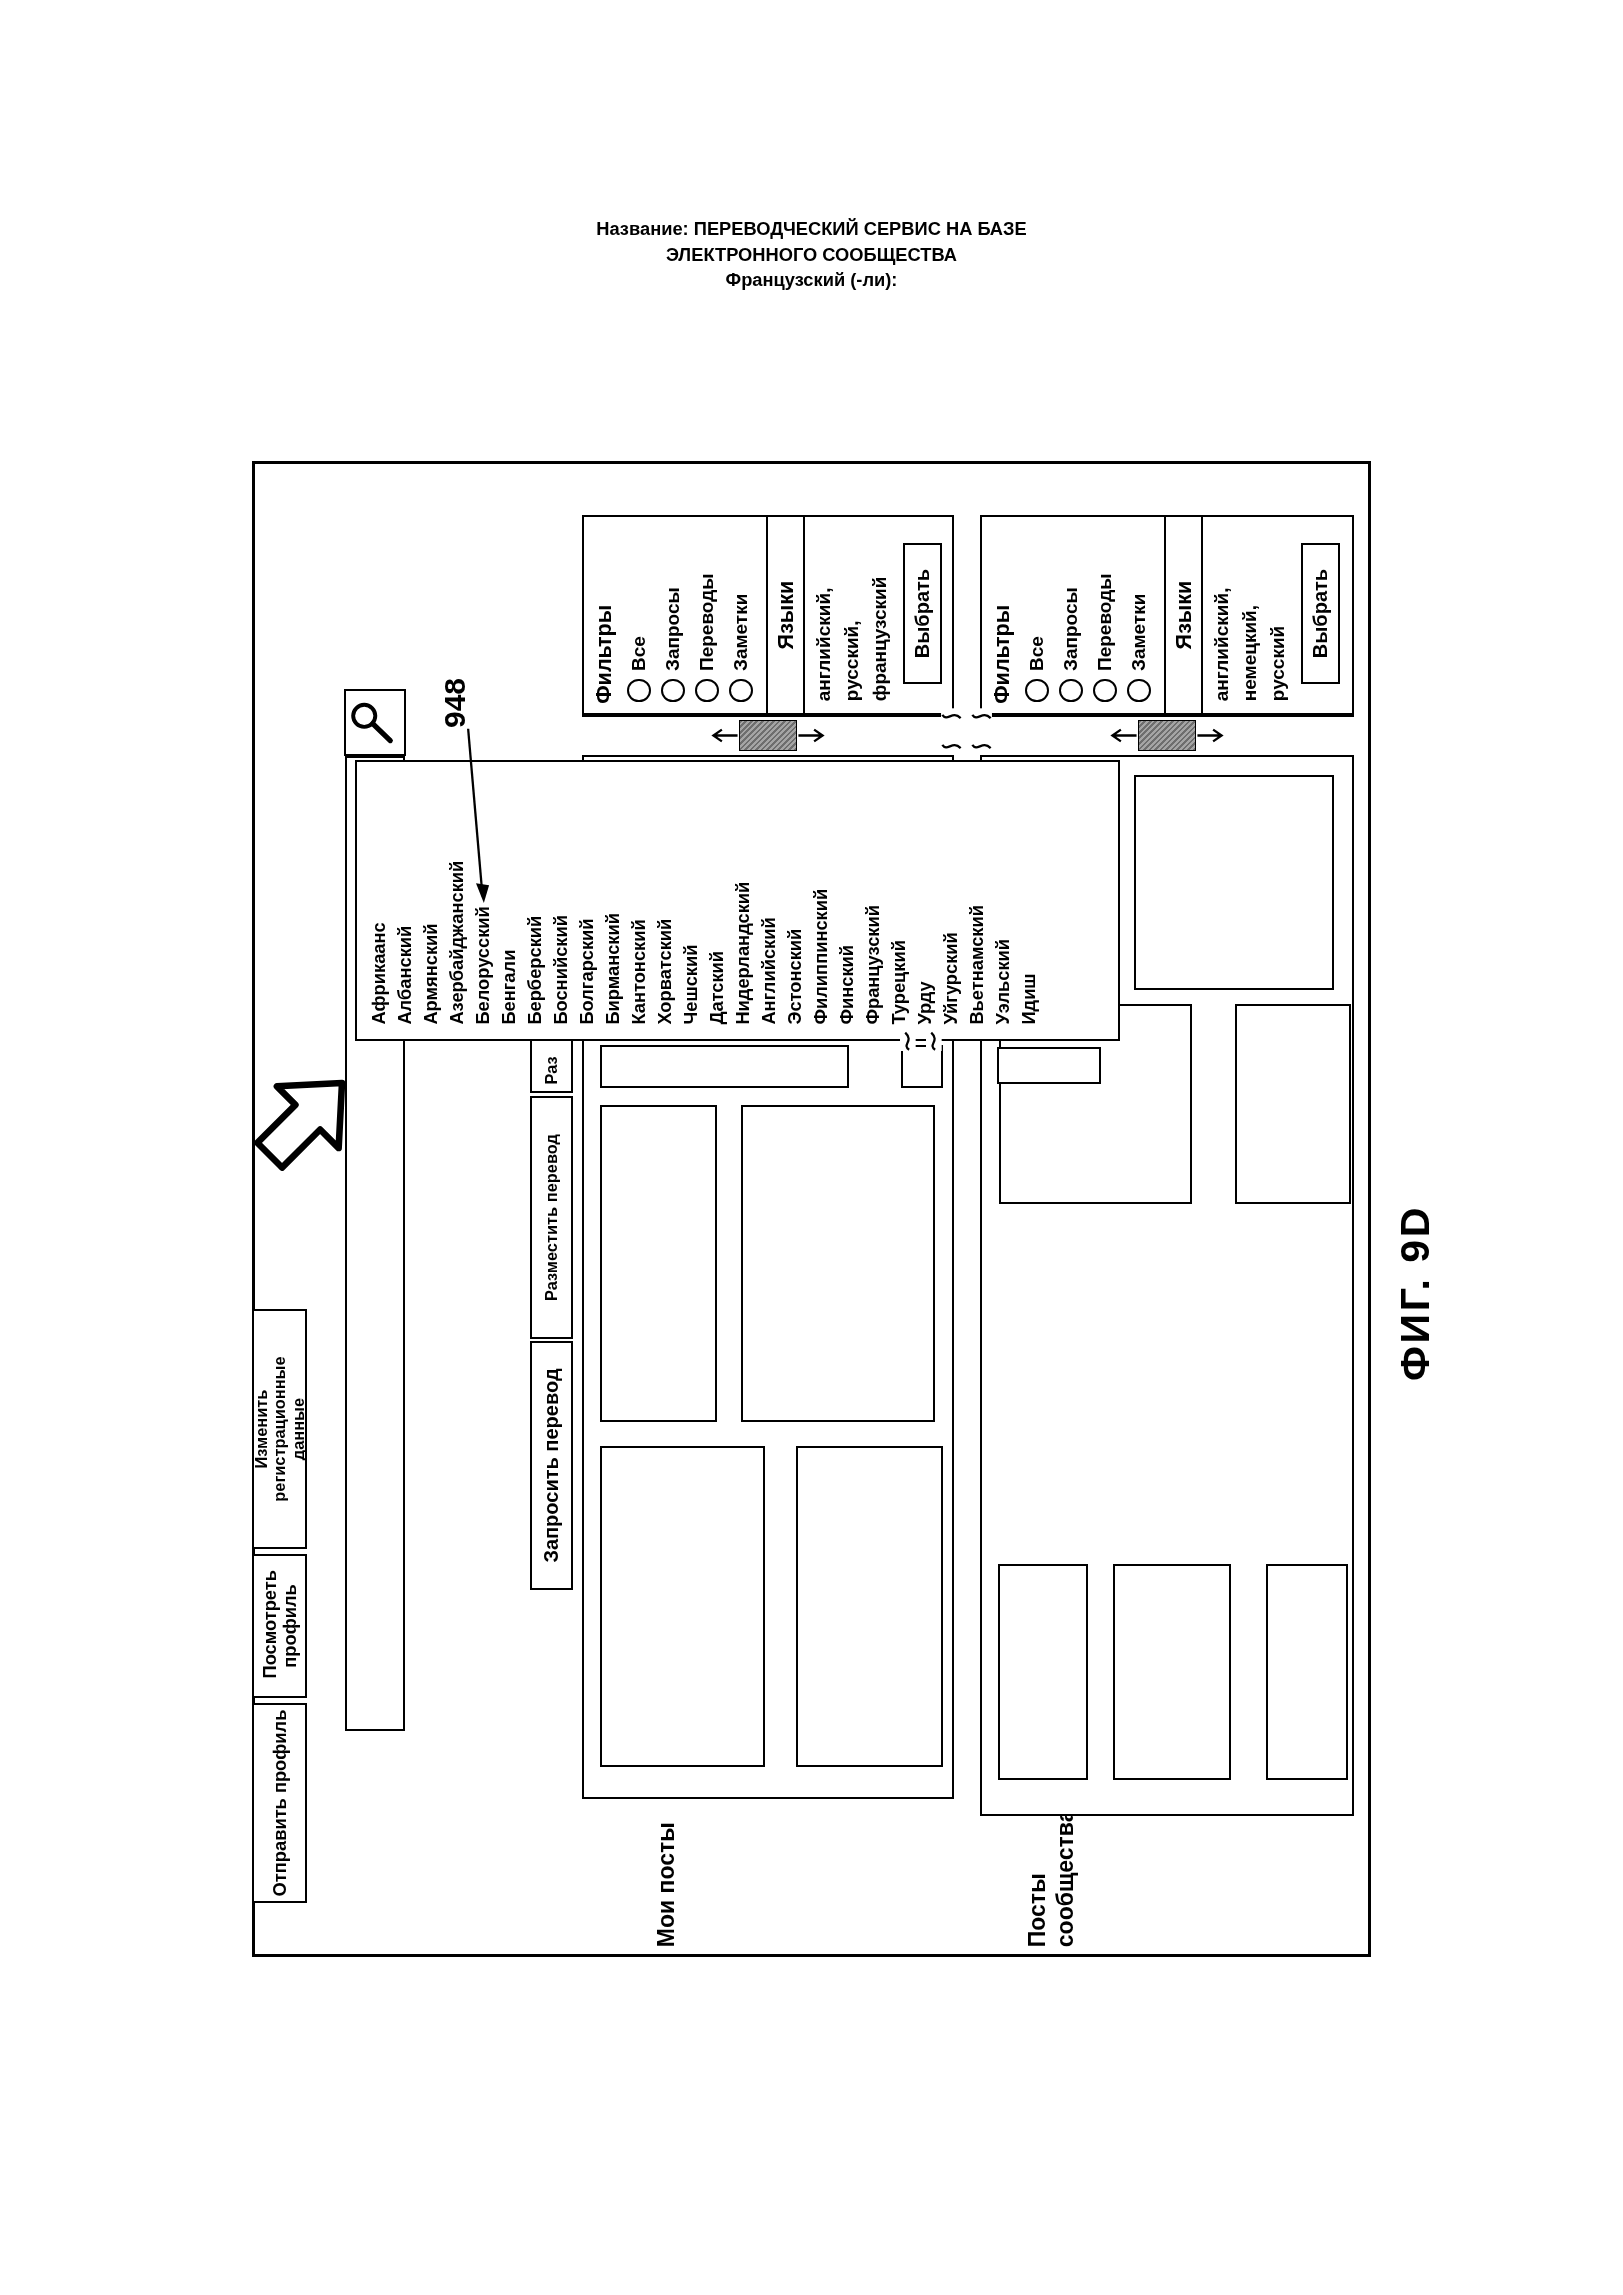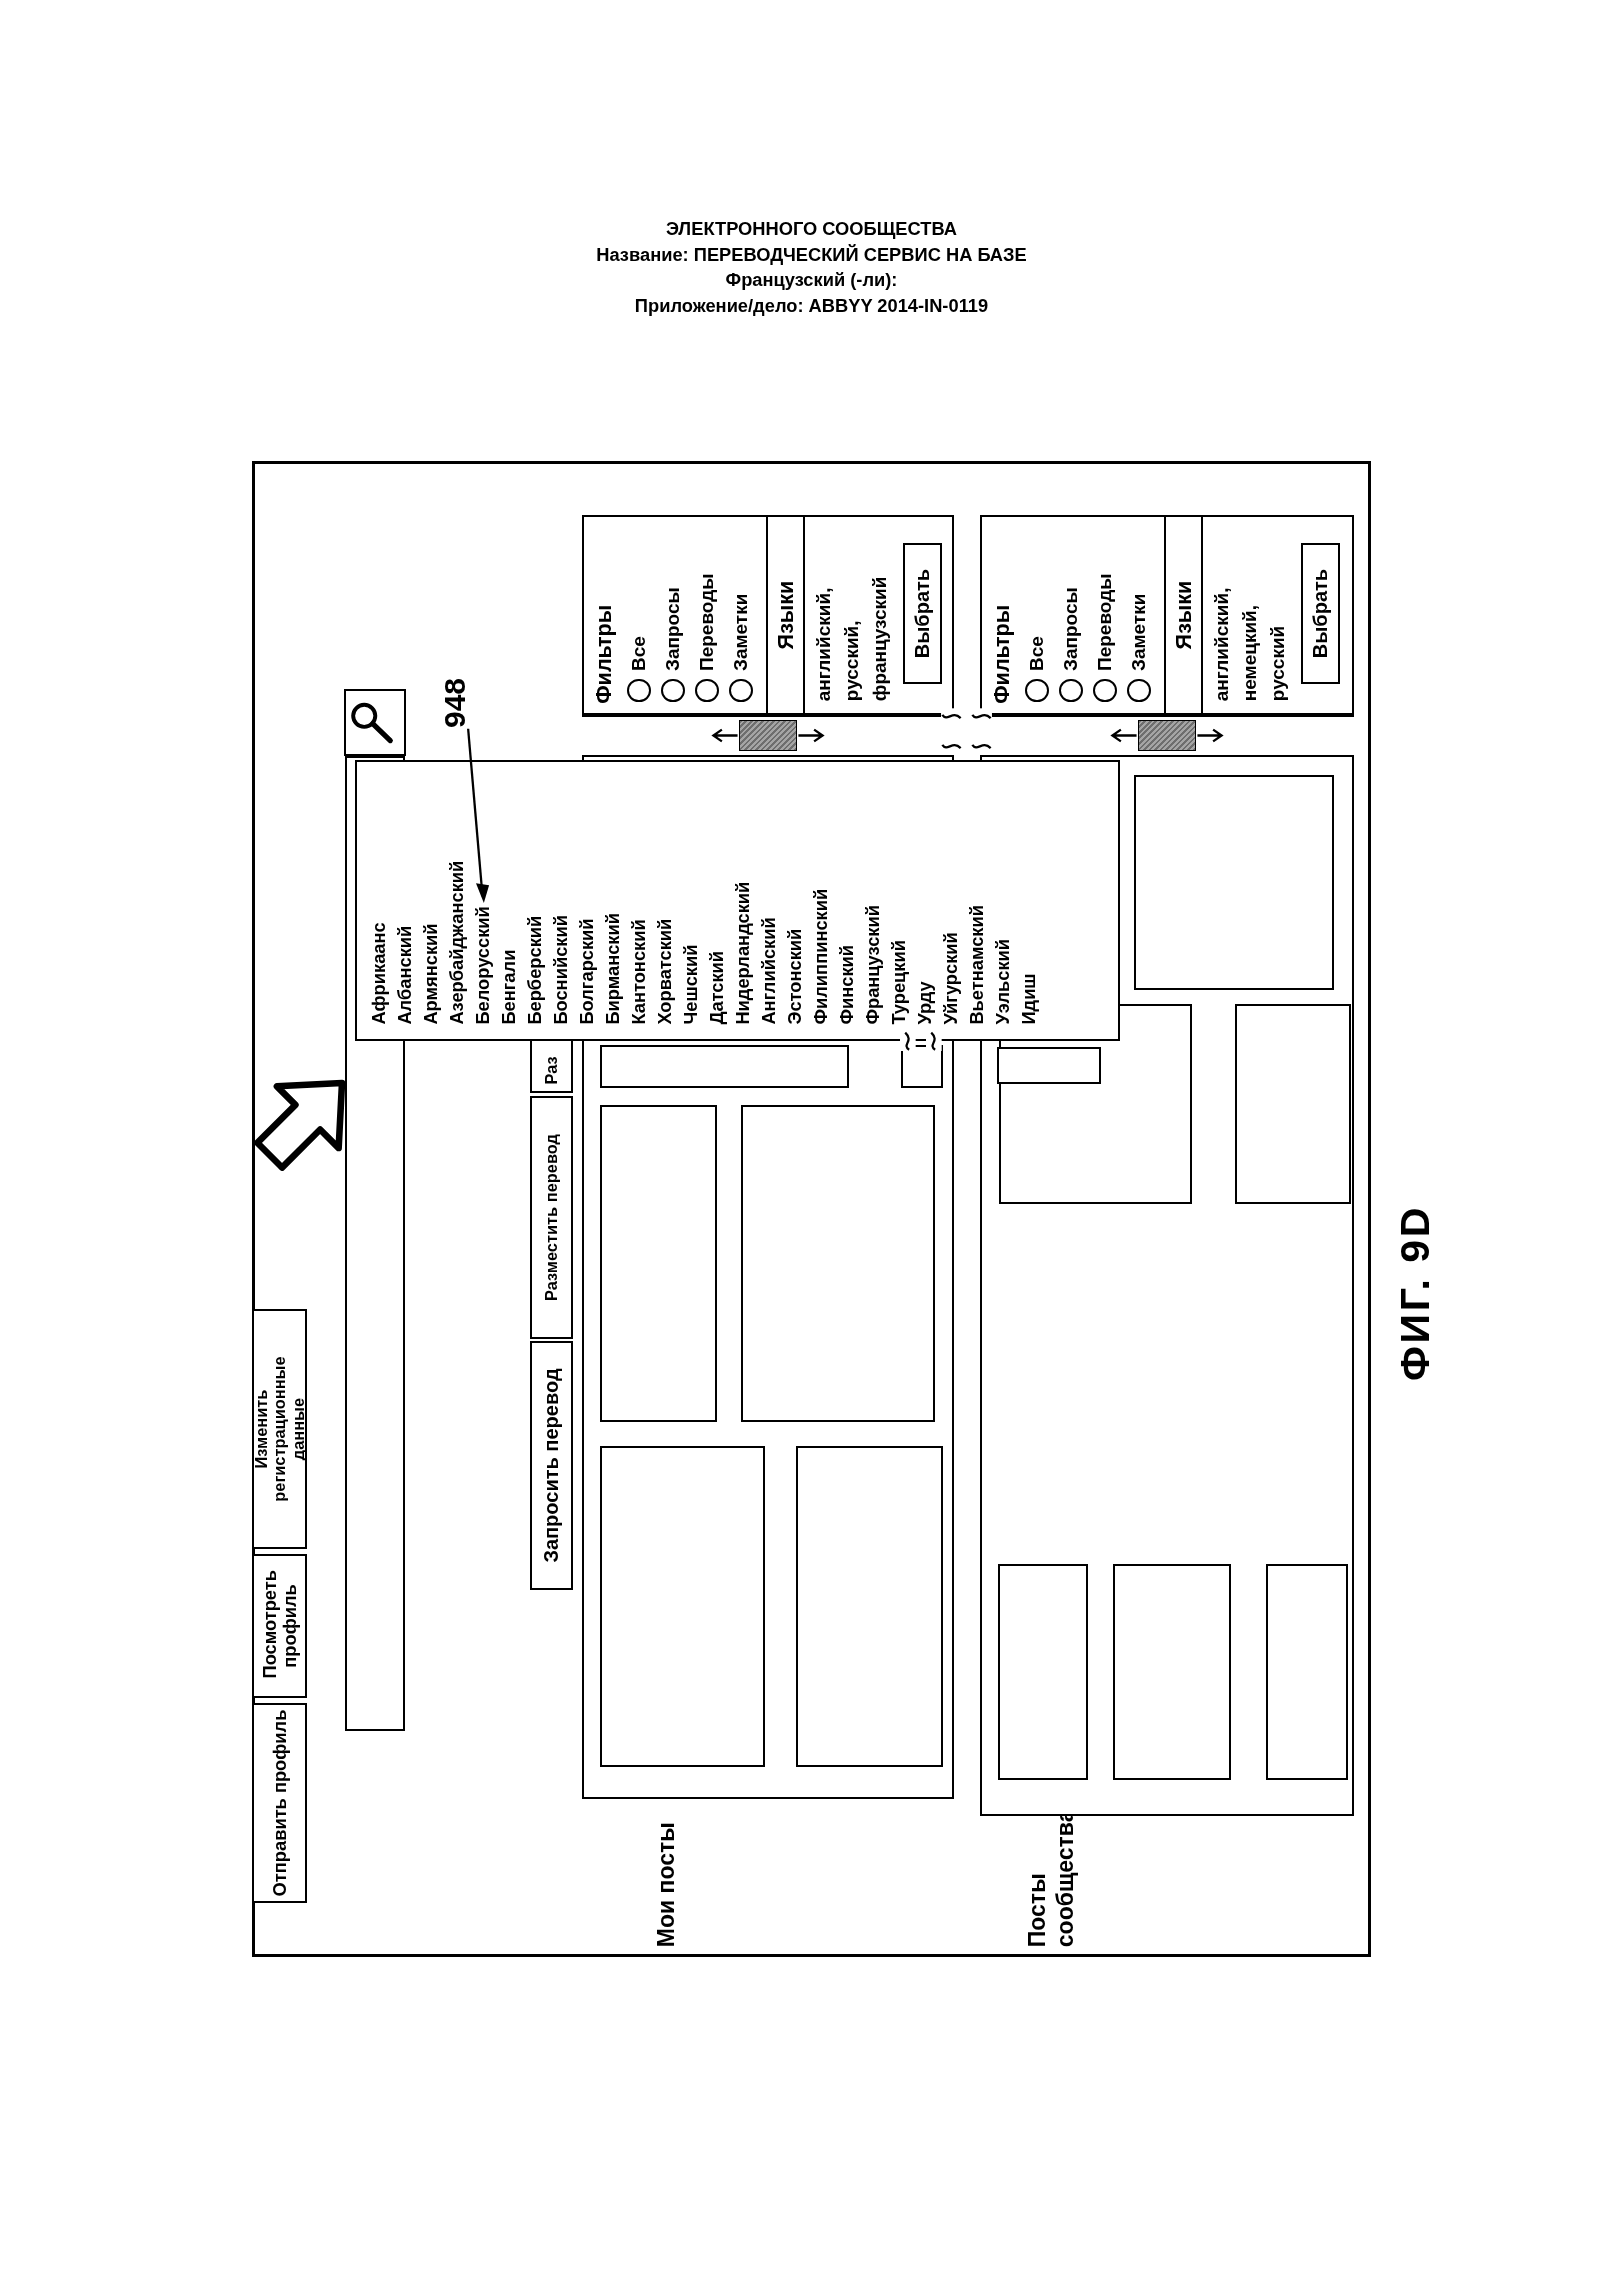--- a/index.html
+++ b/index.html
@@ -74,24 +74,23 @@
   .cursor-arrow{left:772px;top:0px;width:131px;height:110px;transform:rotate(-45deg);z-index:52;}
   .brk{position:absolute;z-index:60;line-height:0;}
   svg{display:block;}
 </style>
 </head>
 <body>
 
 <div class="sheet">
 
   <div class="doc-header">
+    <div>Название: ПЕРЕВОДЧЕСКИЙ СЕРВИС НА БАЗЕ</div>
     <div>ЭЛЕКТРОННОГО СООБЩЕСТВА</div>
-    <div>Название: ПЕРЕВОДЧЕСКИЙ СЕРВИС НА БАЗЕ</div>
     <div>Французский (-ли):</div>
-    <div>Приложение/дело: ABBYY 2014-IN-0119</div>
   </div>
 
   <div class="page-num">16/38</div>
 
   <div class="landscape">
 
     <div class="abs window"></div>
 
     <div class="abs tab tab1">
       <span class="lbl">Отправить профиль</span>

